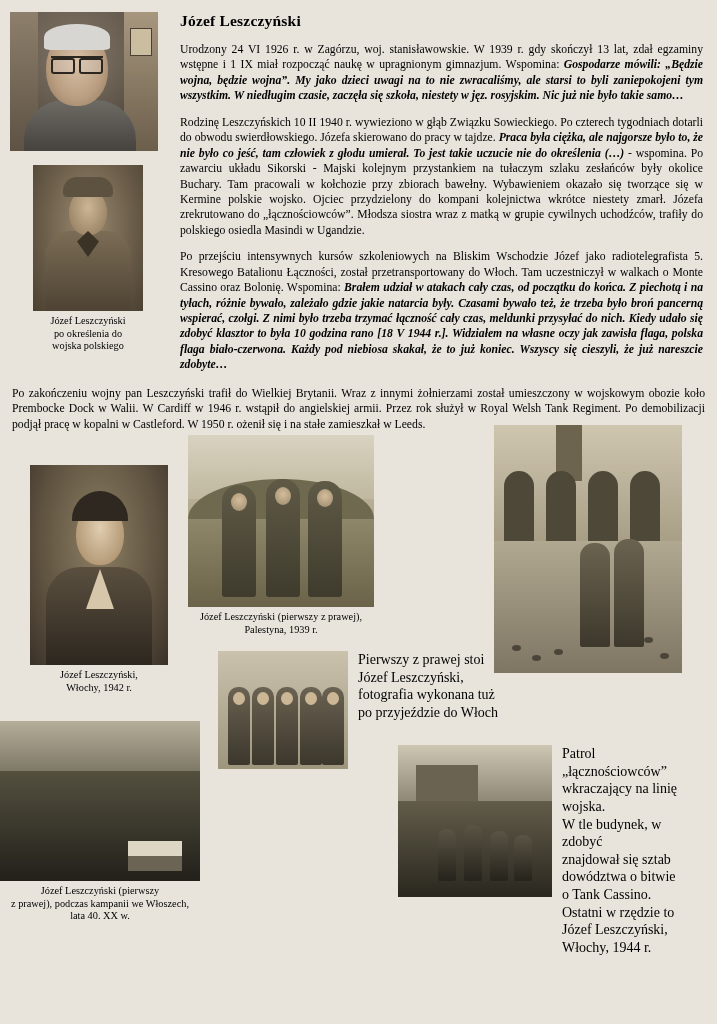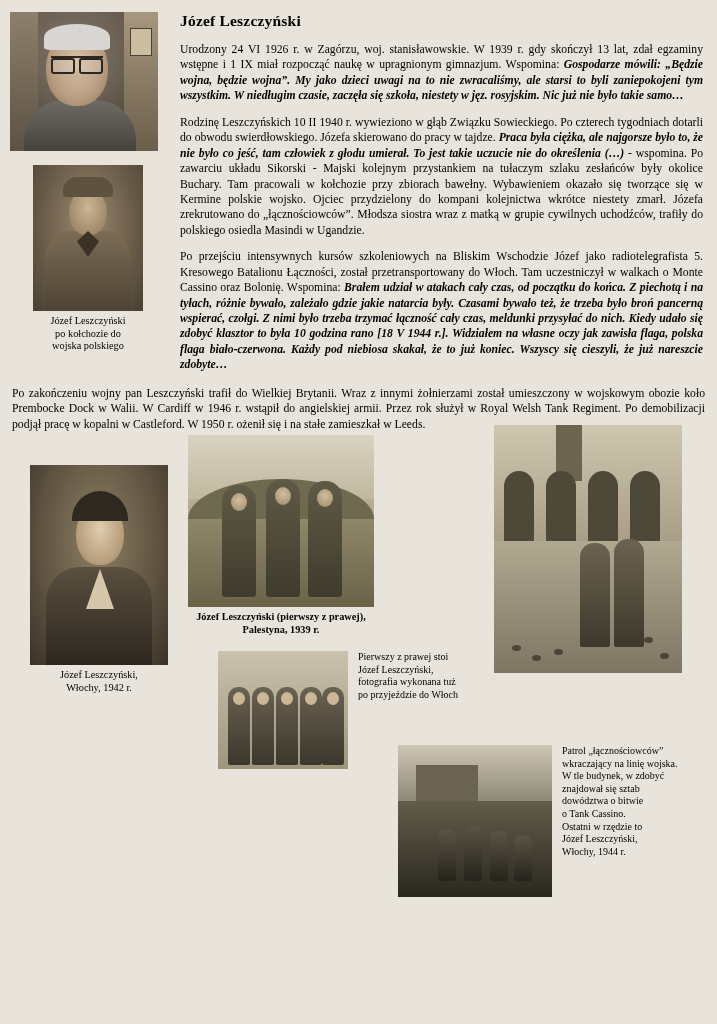--- a/index.html
+++ b/index.html
@@ -309,21 +309,21 @@
   #photo-patrol .fg {
     position: absolute; bottom: 0; left: 0; width: 100%; height: 96px;
     background: linear-gradient(180deg,#625c4a 0%, #2a271f 100%);
   }
   #photo-patrol .pm {
     position: absolute; bottom: 16px; width: 18px; height: 52px;
     border-radius: 8px 8px 2px 2px;
     background: linear-gradient(180deg,#5a5444,#26231c);
   }
   .side-cap {
-    font-size: 10px;
+    font-size: 14px;
     line-height: 1.26;
     text-align: left;
   }
 </style>
 </head>
 <body>
 
 <div class="page">
 
   <div class="top">
@@ -342,21 +342,21 @@
 
       <div class="photo" id="photo-soldier-young">
         <div class="uniform"></div>
         <div class="sface"></div>
         <div class="cap2"></div>
         <div class="collar"></div>
       </div>
 
       <div class="cap">
         <div>Józef Leszczyński</div>
-        <div>po kołchozie do</div>
+        <div>po określenia do</div>
         <div>wojska polskiego</div>
       </div>
 
     </div>
 
     <div class="right-col">
       <h1 class="title">Józef Leszczyński</h1>
 
       <p class="para">
         <span>Urodzony 24 VI 1926 r. w Zagórzu, woj. stanisławowskie. W 1939 r. gdy skończył 13 lat, zdał egzaminy wstępne i 1 IX miał rozpocząć naukę w upragnionym gimnazjum. Wspomina: </span><span class="bit">Gospodarze mówili: „Będzie wojna, będzie wojna”. My jako dzieci uwagi na to nie zwracaliśmy, ale starsi to byli zaniepokojeni tym wszystkim. W niedługim czasie, zaczęła się szkoła, niestety w jęz. rosyjskim. Nic już nie było takie samo…</span>
@@ -384,21 +384,21 @@
         <div class="f"></div>
         <div class="h"></div>
         <div class="sh"></div>
       </div>
       <div class="cap">
         <div>Józef Leszczyński,</div>
         <div>Włochy, 1942 r.</div>
       </div>
     </div>
 
-    <div class="gitem" style="left: 188px; top: -8px; width: 186px; font-weight: bold;">
+    <div class="gitem" style="left: 188px; top: -8px; width: 186px;">
       <div class="photo" id="photo-palestyna-1943">
         <div class="sky"></div>
         <div class="hill"></div>
         <div class="ground"></div>
         <div class="m m1"></div>
         <div class="m m2"></div>
         <div class="m m3"></div>
       </div>
       <div class="cap">
         <div>Józef Leszczyński (pierwszy z prawej),</div>
@@ -436,20 +436,32 @@
         </div>
         <div class="side-cap" style="margin-left: 10px; width: 150px;">
           <div>Pierwszy z prawej stoi</div>
           <div>Józef Leszczyński,</div>
           <div>fotografia wykonana tuż</div>
           <div>po przyjeździe do Włoch</div>
         </div>
       </div>
     </div>
 
+    <div class="gitem" style="left: 0px; top: 278px; width: 200px;">
+      <div class="photo" id="photo-kampania-wlochy">
+        <div class="sky2"></div>
+        <div class="grp"></div>
+        <div class="flag"></div>
+      </div>
+      <div class="cap">
+        <div>Józef Leszczyński  (pierwszy</div>
+        <div>z prawej), podczas kampanii we Włoszech,</div>
+        <div>lata 40. XX w.</div>
+      </div>
+    </div>
 
     <div class="gitem" style="left: 350px; top: 302px; width: 345px;">
       <div style="display:flex; flex-direction:row; align-items:flex-start;margin-left:48px;">
         <div class="photo" id="photo-patrol">
           <div class="sky3"></div>
           <div class="bld"></div>
           <div class="fg"></div>
           <div class="pm" style="left: 40px;"></div>
           <div class="pm" style="left: 66px; height: 56px;"></div>
           <div class="pm" style="left: 92px; height: 50px;"></div>

